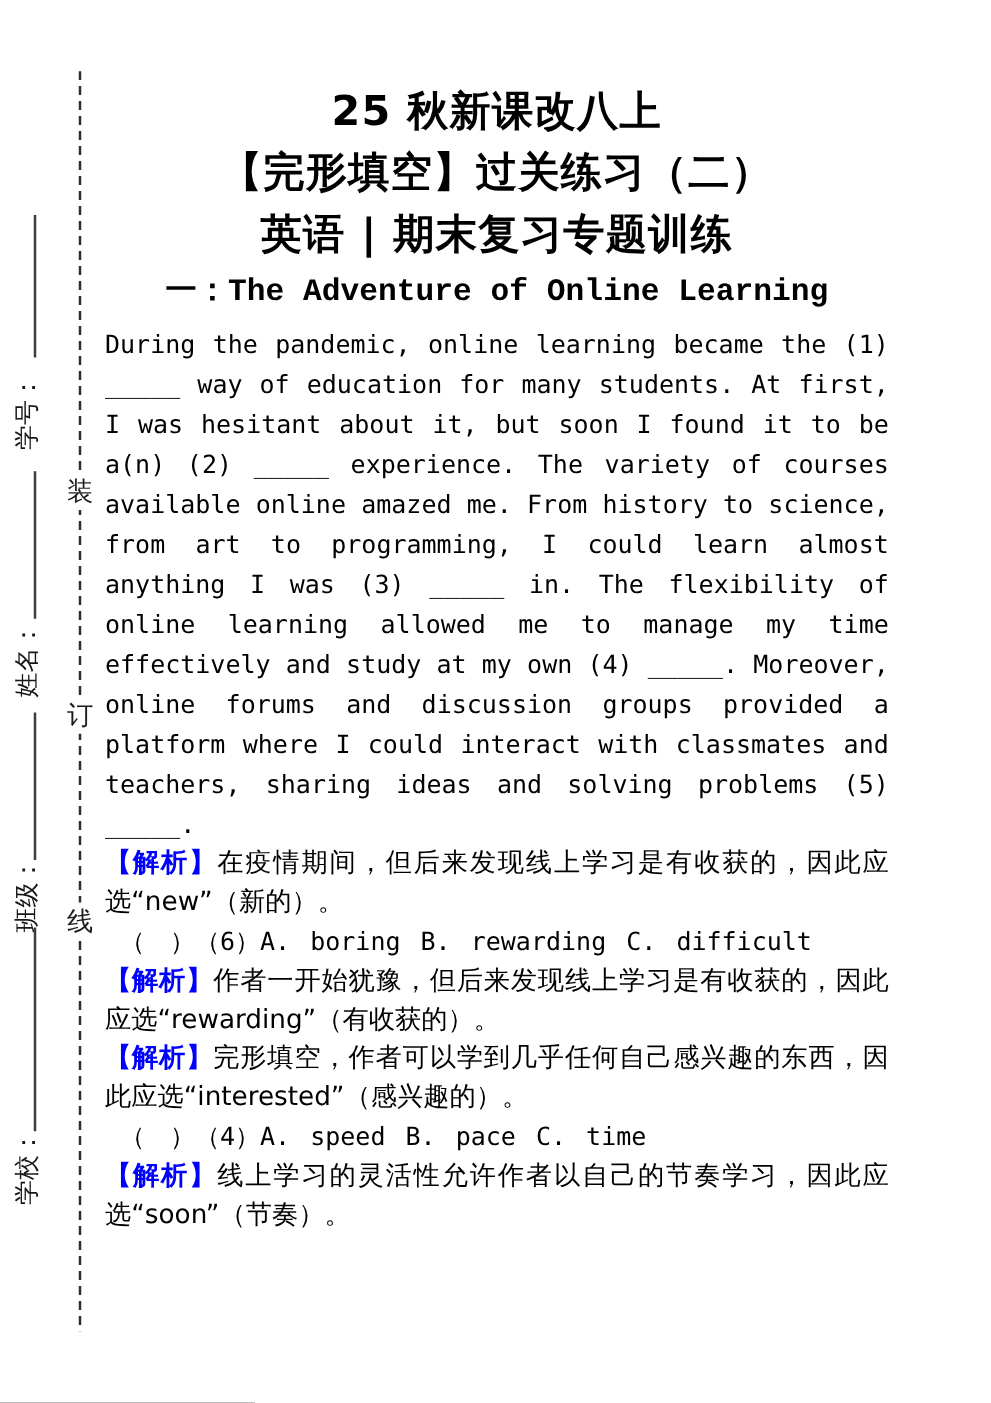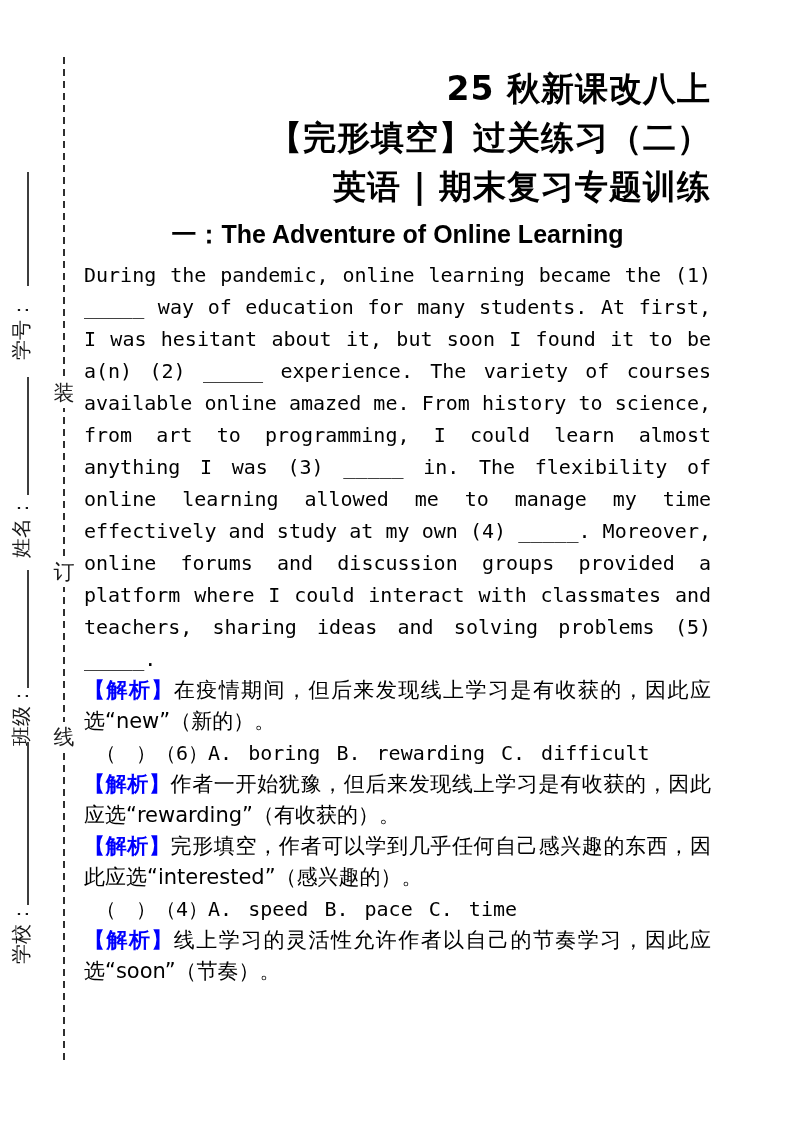--- a/index.html
+++ b/index.html
@@ -67,26 +67,26 @@
   .content {
     position: absolute;
     left: 84px;
     top: 64px;
     width: 627px;
   }
   .doc-title {
     font-size: 33px;
     line-height: 49px;
     font-weight: bold;
-    text-align: right;
+    text-align: center;
     letter-spacing: 1px;
     white-space: nowrap;
   }
   .section-heading {
-    font-family: Liberation Sans, sans-serif;
+    font-family: Liberation Mono, monospace;
     font-size: 25px;
     line-height: 46px;
     font-weight: bold;
     text-align: center;
     white-space: nowrap;
   }
   .passage {
     font-family: "DejaVu Sans Mono", "Liberation Mono", monospace;
     font-size: 20px;
     line-height: 32px;

